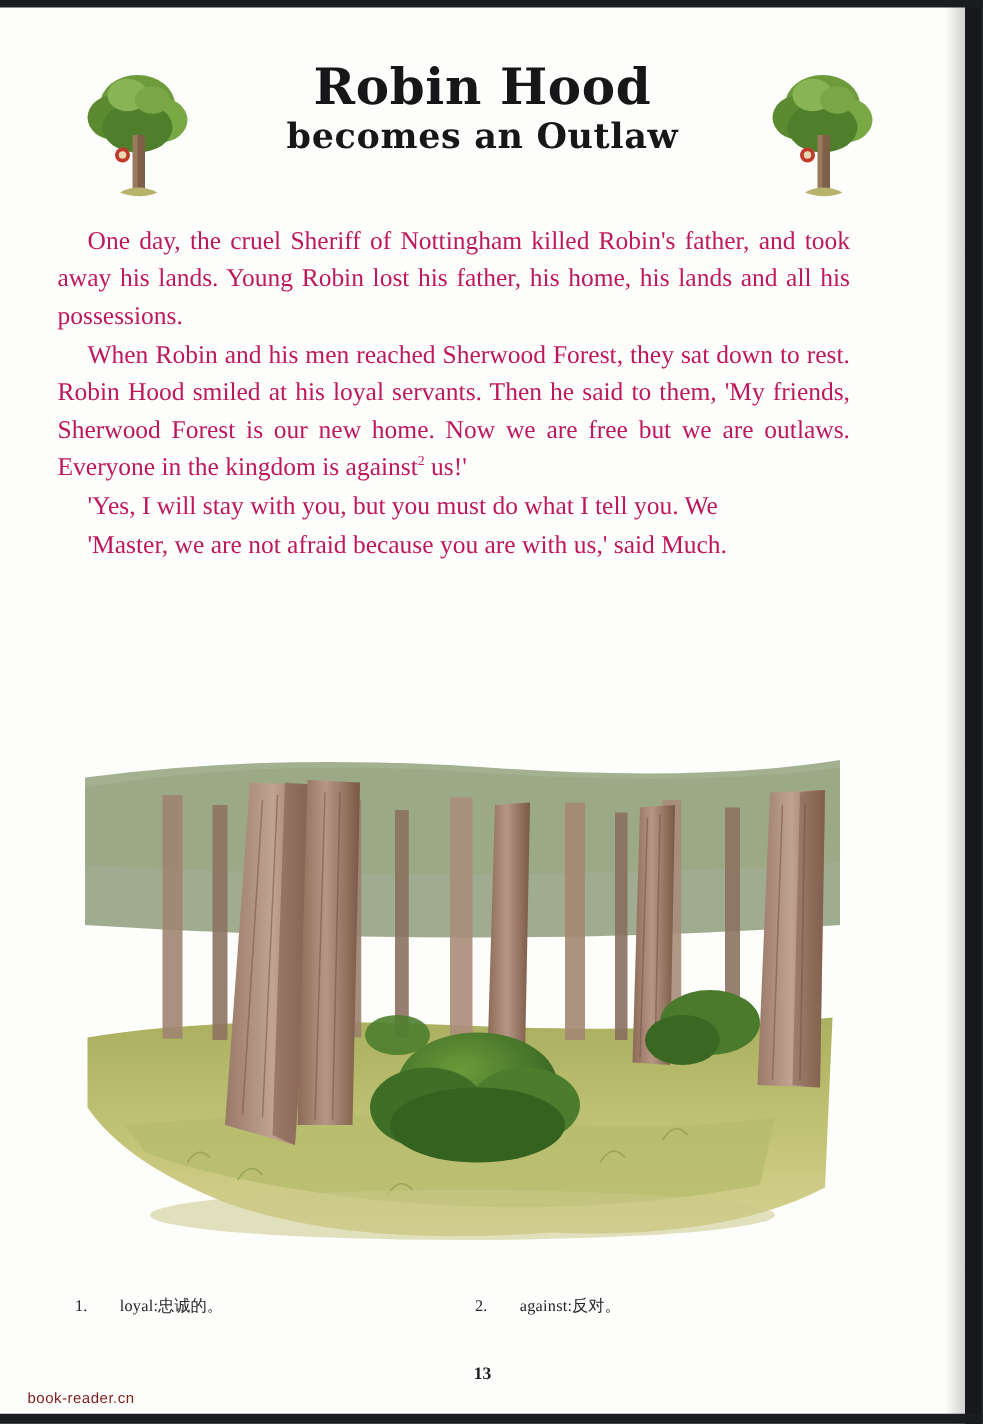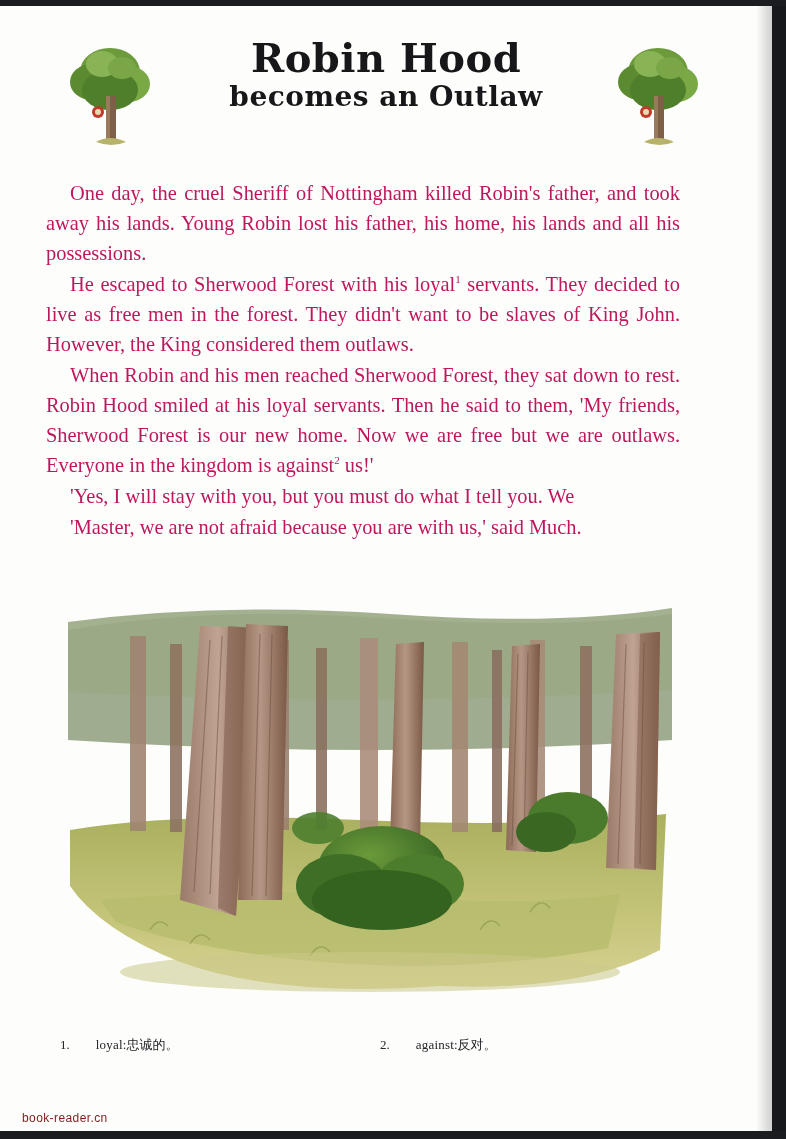--- a/index.html
+++ b/index.html
@@ -50,21 +50,21 @@
   #bottom-dark {
     position: absolute;
     left: 0; top: 1131px; width: 786px; height: 8px;
     background: #1b1c20;
   }
 
   
   #heading-block {
     position: absolute;
     left: 40px;
-    top: 30px;
+    top: 42px;
     width: 690px;
     height: 140px;
   }
   .tree {
     position: absolute;
     width: 96px;
     height: 120px;
   }
   .tree.left  { left: 22px;  top: 8px; }
   .tree.right { right: 24px; top: 8px; }
@@ -201,21 +201,20 @@
     </div>
 
     <div class="title-wrap">
       <div class="title-line l1">Robin Hood</div>
       <div class="title-line l2">becomes an Outlaw</div>
     </div>
   </div>
 
   <div id="body-text">
     <p>One day, the cruel Sheriff of Nottingham killed Robin's father, and took away his lands. Young Robin lost his father, his home, his lands and all his possessions.</p>
-    <p><span>He escaped to Sherwood Forest with his loyal</span><sup>1</sup><span> servants. They decided to live as free men in the forest. They didn't want to be slaves of King John. However, the King considered them outlaws.</span></p>
     <p><span>When Robin and his men reached Sherwood Forest, they sat down to rest. Robin Hood smiled at his loyal servants. Then he said to them, 'My friends, Sherwood Forest is our new home. Now we are free but we are outlaws. Everyone in the kingdom is against</span><sup>2</sup><span> us!'</span></p>
     <p>'Yes, I will stay with you, but you must do what I tell you. We</p>
     <p>'Master, we are not afraid because you are with us,' said Much.</p>
   </div>
 
   <div id="illustration">
     <svg width="620" height="420" viewBox="0 0 620 420">
       <defs>
         <linearGradient id="trunkA" x1="0" y1="0" x2="1" y2="0">
           <stop offset="0%" stop-color="#8d6a58"></stop>
@@ -301,20 +300,21 @@
 
   <div id="footnotes">
     <div class="fn one">
       <span class="num">1.</span><span class="term">loyal</span><span>:</span><span>忠诚的。</span>
     </div>
     <div class="fn two">
       <span class="num">2.</span><span class="term">against</span><span>:</span><span>反对。</span>
     </div>
   </div>
 
+  <div id="page-number">13</div>
 
   <div id="watermark">book-reader.cn</div>
 
   <div id="gutter"></div>
 </div>
 
 <div id="outer-dark"></div>
 <div id="top-dark"></div>
 <div id="bottom-dark"></div>
 

